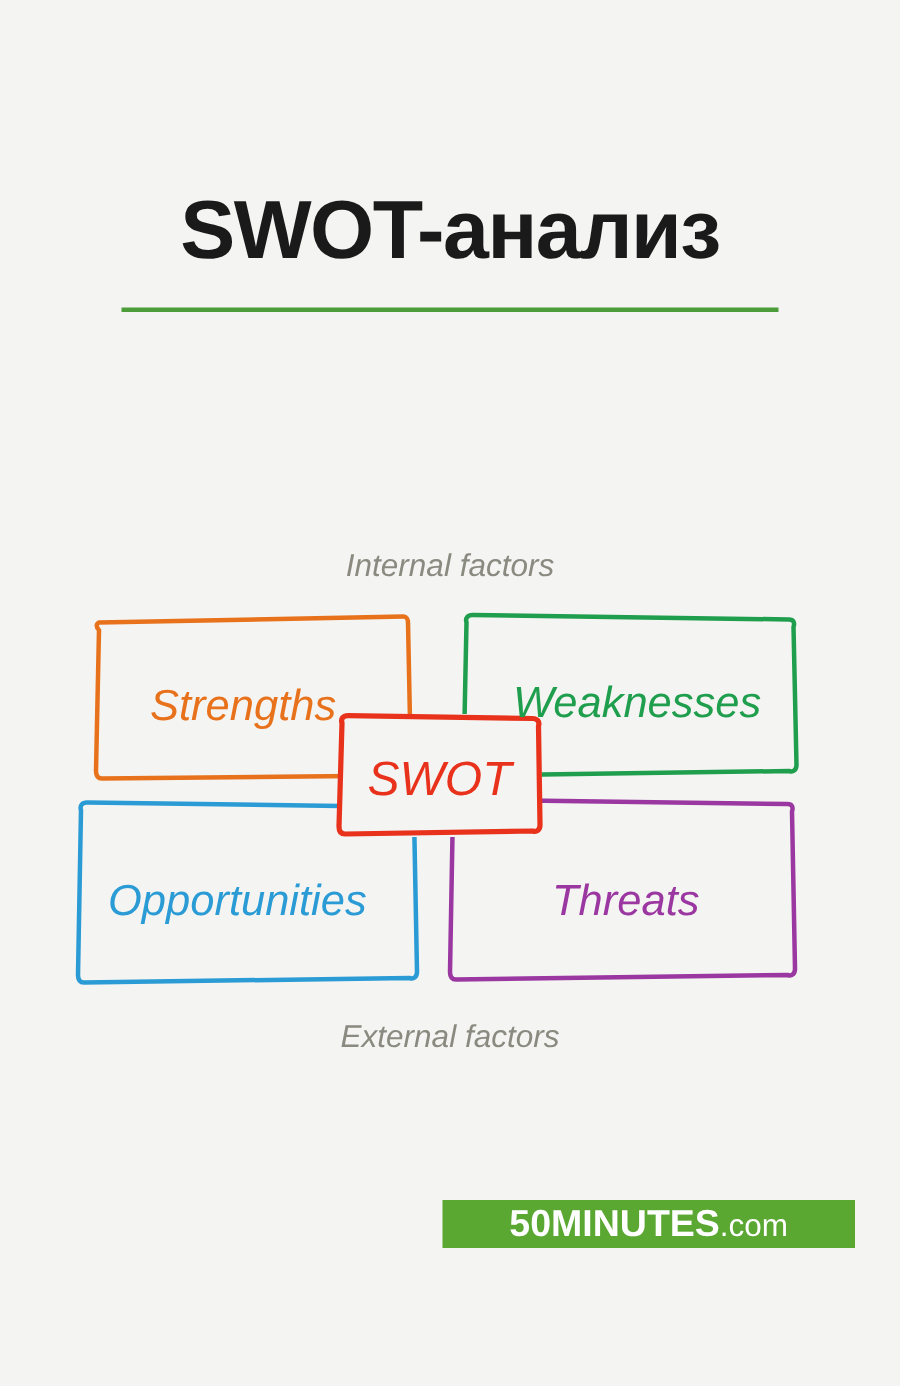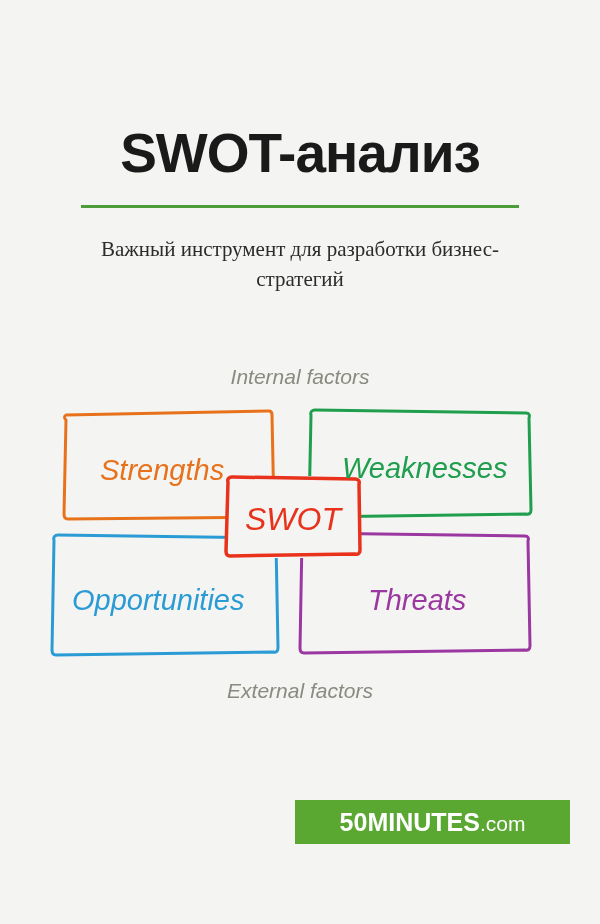--- a/index.html
+++ b/index.html
@@ -64,21 +64,21 @@
   }
   .illustration svg {
     display: block;
   }
   
   .publisher {
     position: absolute;
     left: 295px;
     top: 800px;
     width: 275px;
-    height: 44px;
+    height: 32px;
     background: #5aa832;
     display: flex;
     align-items: center;
     justify-content: center;
   }
   .publisher-text {
     color: #ffffff;
     font-family: "Liberation Sans", sans-serif;
     font-size: 25px;
     letter-spacing: 0px;
@@ -96,21 +96,20 @@
   }
 </style>
 </head>
 <body>
 
 <div class="cover">
 
   <div class="title-block">
     <h1 class="main-title">SWOT-анализ</h1>
     <div class="title-rule"></div>
-    <p class="subtitle">Важный инструмент для разработки бизнес-стратегий</p>
   </div>
 
   <div class="illustration">
     <svg width="540" height="365" viewBox="0 0 540 365" xmlns="http://www.w3.org/2000/svg">
 
       <g>
         <path d="M36,62 C34,60 34,58 36,57 L239,53 C241,53 242,55 242,57 L244,155 C244,158 242,159 239,159 L38,161 C35,161 34,159 34,156 Z" fill="none" stroke="#e8721c" stroke-width="3" stroke-linecap="round" stroke-linejoin="round"></path>
       </g>
 
       <g>

